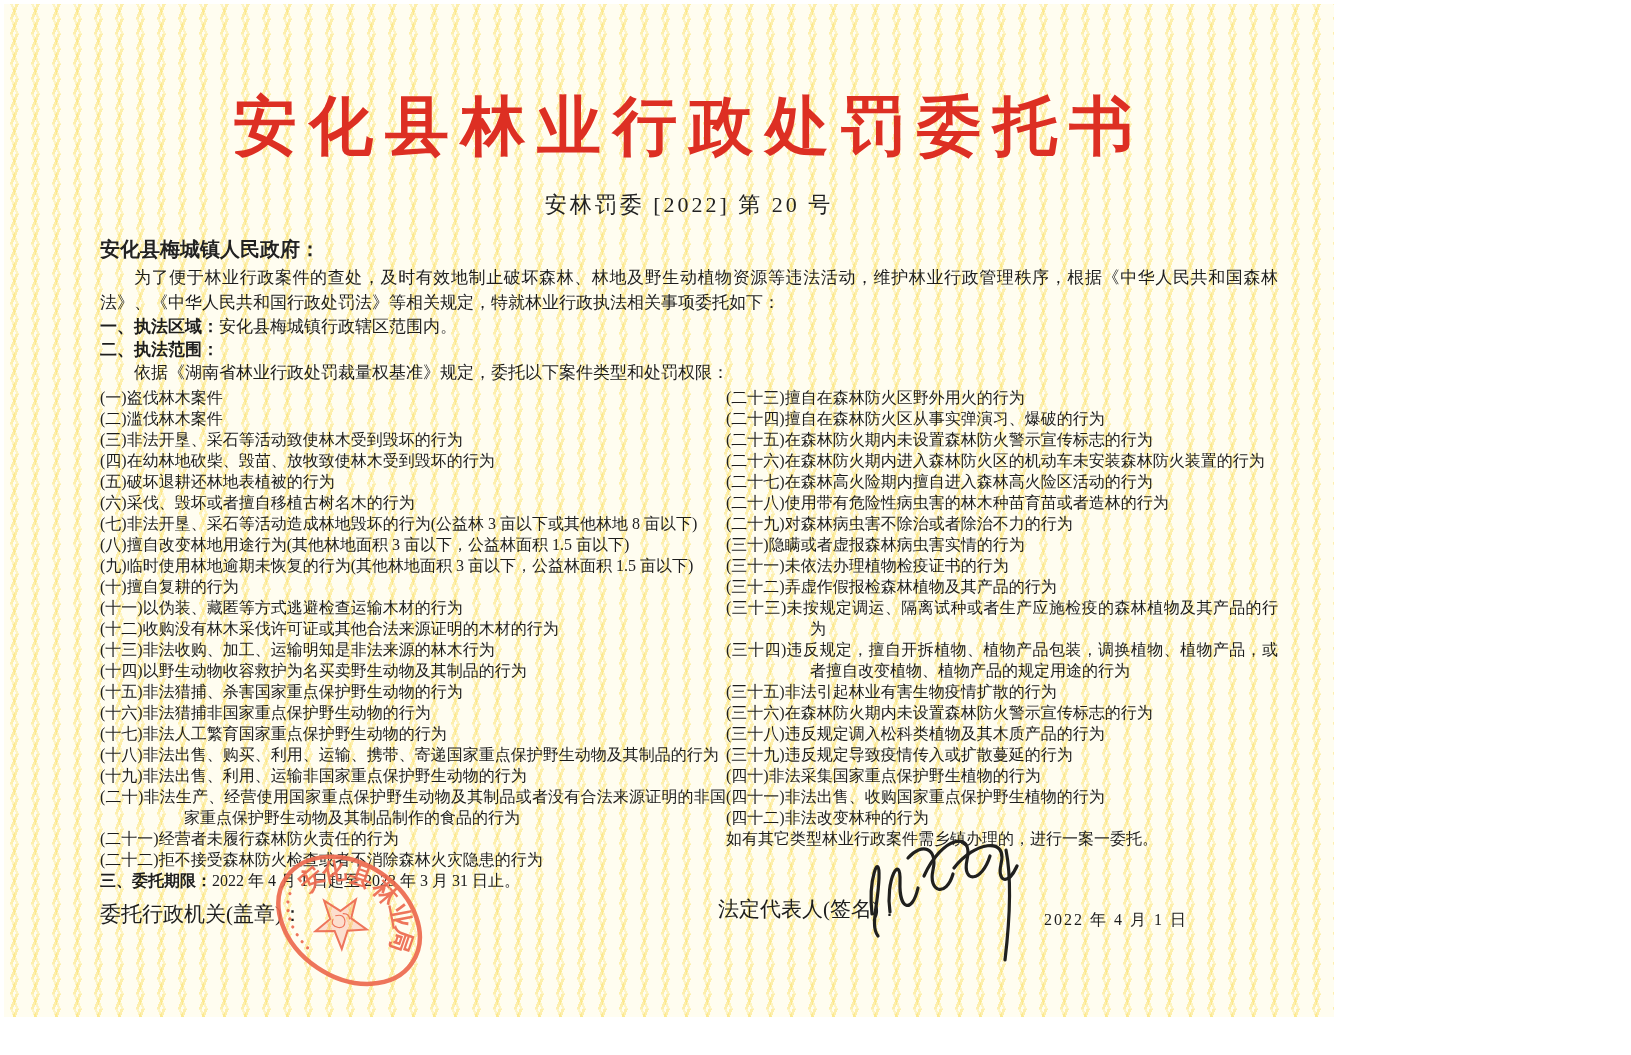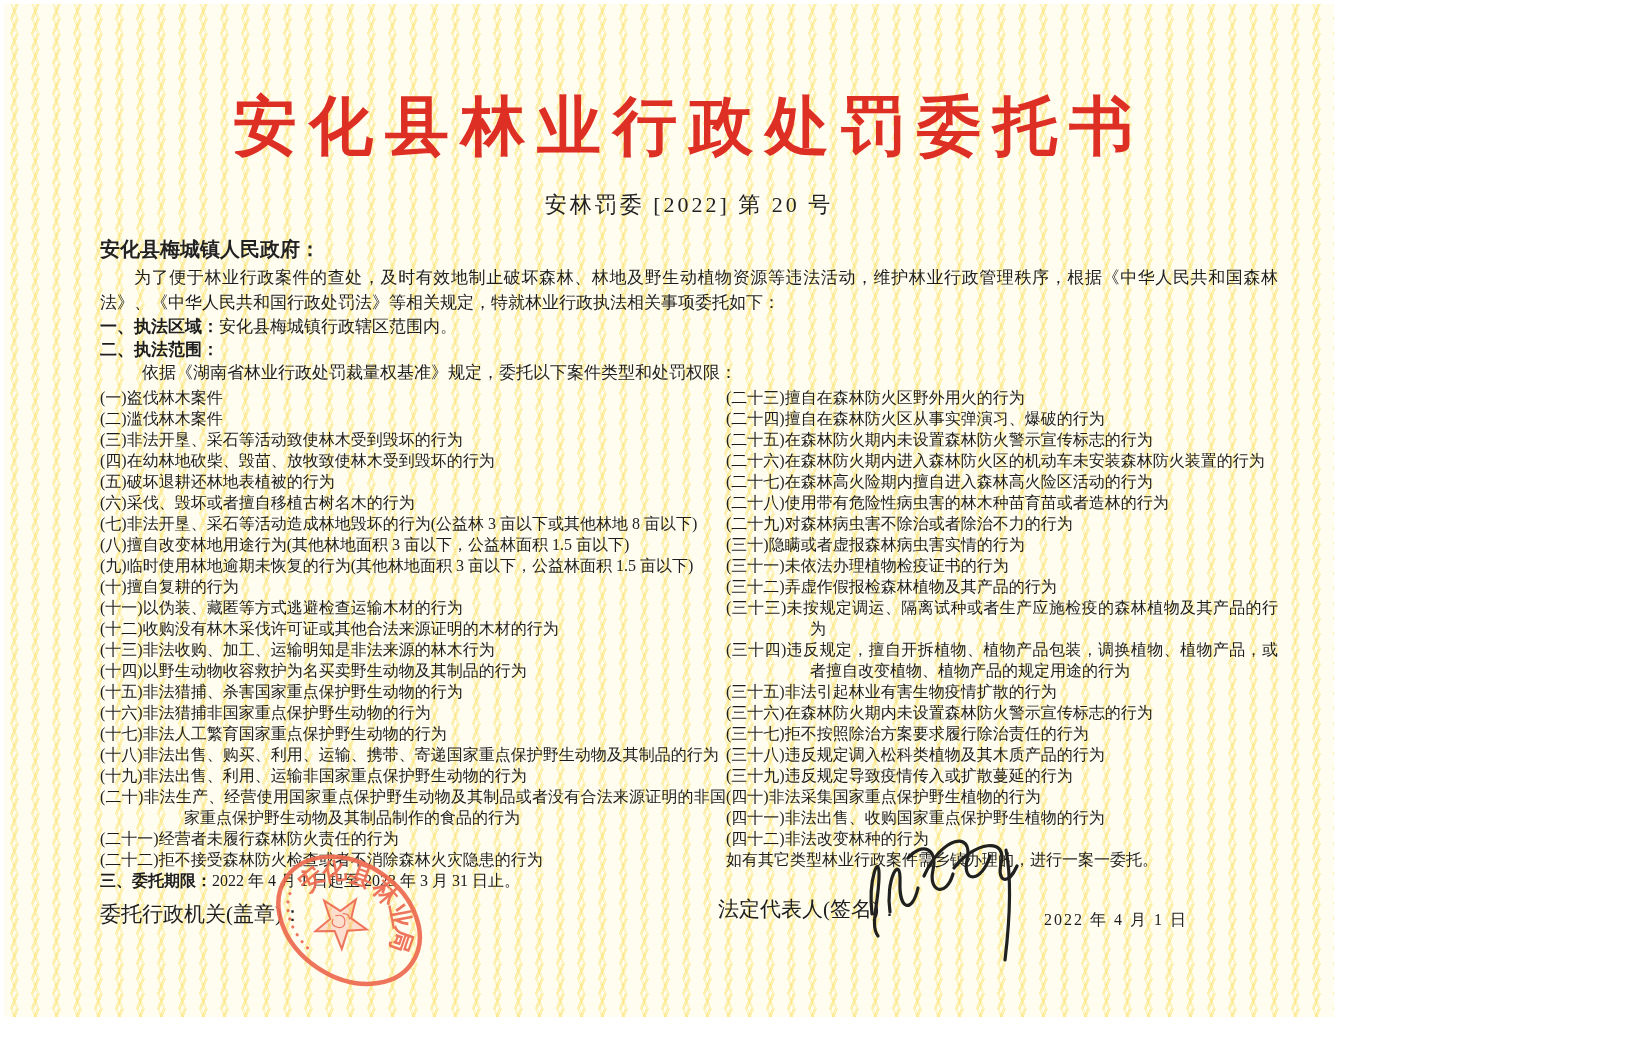--- a/index.html
+++ b/index.html
@@ -51,21 +51,21 @@
     text-indent:2em;
   }
   .secline{
     font-size:17px;line-height:22px;
     margin-top:1px;
   }
   .hei{
     font-family:"Liberation Sans","DejaVu Sans",sans-serif;
     font-weight:700;
   }
-  .sec-intro{ text-indent:2em;padding-left:8px; }
+  .sec-intro{ text-indent:2em; }
   .columns{
     display:flex;
     margin-top:3px;
     align-items:flex-start;
   }
   .col-left{ width:626px; flex:0 0 626px; }
   .col-right{ flex:1 1 auto; min-width:0; }
   .item{
     font-size:16px;line-height:21px;
     padding-left:84px;text-indent:-84px;
@@ -154,21 +154,20 @@
             <div class="item">(二十七)在森林高火险期内擅自进入森林高火险区活动的行为</div>
             <div class="item">(二十八)使用带有危险性病虫害的林木种苗育苗或者造林的行为</div>
             <div class="item">(二十九)对森林病虫害不除治或者除治不力的行为</div>
             <div class="item">(三十)隐瞒或者虚报森林病虫害实情的行为</div>
             <div class="item">(三十一)未依法办理植物检疫证书的行为</div>
             <div class="item">(三十二)弄虚作假报检森林植物及其产品的行为</div>
             <div class="item">(三十三)未按规定调运、隔离试种或者生产应施检疫的森林植物及其产品的行为</div>
             <div class="item">(三十四)违反规定，擅自开拆植物、植物产品包装，调换植物、植物产品，或者擅自改变植物、植物产品的规定用途的行为</div>
             <div class="item">(三十五)非法引起林业有害生物疫情扩散的行为</div>
             <div class="item">(三十六)在森林防火期内未设置森林防火警示宣传标志的行为</div>
-            <div class="item">(三十七)拒不按照除治方案要求履行除治责任的行为</div>
             <div class="item">(三十八)违反规定调入松科类植物及其木质产品的行为</div>
             <div class="item">(三十九)违反规定导致疫情传入或扩散蔓延的行为</div>
             <div class="item">(四十)非法采集国家重点保护野生植物的行为</div>
             <div class="item">(四十一)非法出售、收购国家重点保护野生植物的行为</div>
             <div class="item">(四十二)非法改变林种的行为</div>
           </div>
         <div class="item">如有其它类型林业行政案件需乡镇办理的，进行一案一委托。</div>
       </div>
     </div>
 

